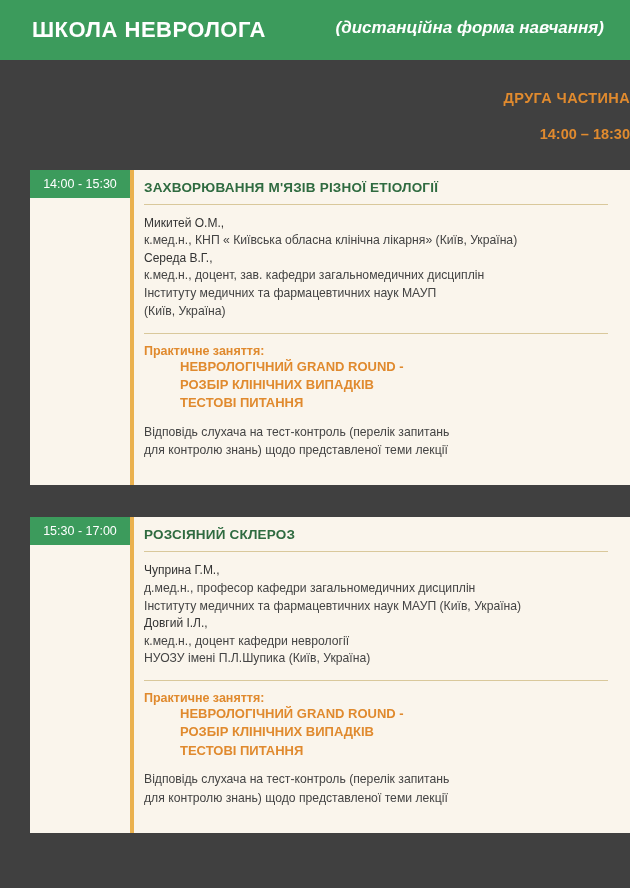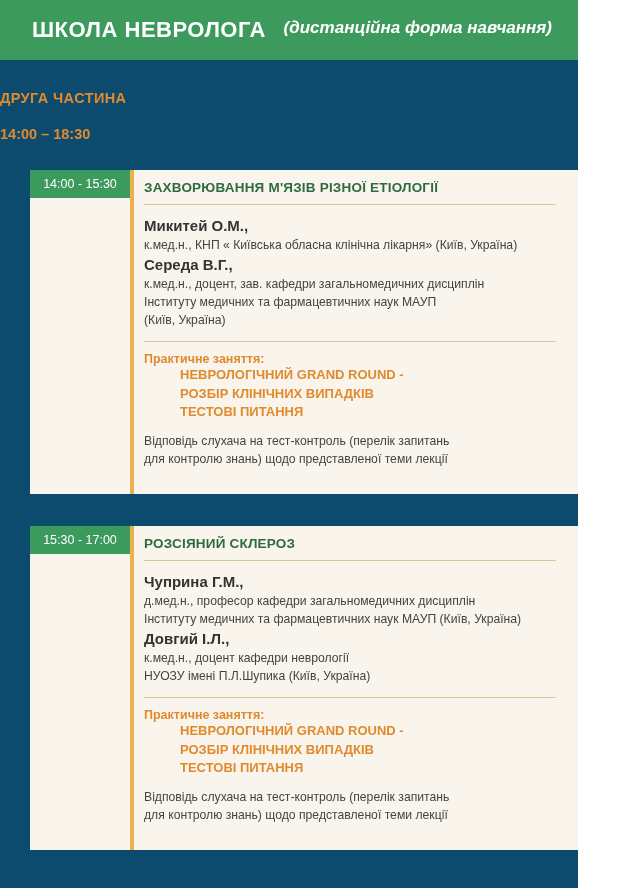--- a/index.html
+++ b/index.html
@@ -4,24 +4,24 @@
 <style>
   * { box-sizing: border-box; margin: 0; padding: 0; }
   html, body {
     width: 630px;
     height: 888px;
     background: #ffffff;
     font-family: "Liberation Sans", sans-serif;
   }
   .page {
     position: relative;
-    width: 578px;
+    width: 630px;
     height: 888px;
     overflow: hidden;
-    background: #0c4a6e;
+    background: #404040;
   }
 
   
   .header {
     position: relative;
     height: 60px;
     background: #3c9b5c;
     display: flex;
     align-items: center;
     padding-left: 32px;
@@ -38,21 +38,21 @@
     top: 18px;
     color: #ffffff;
     font-size: 17px;
     font-style: italic;
     font-weight: bold;
   }
 
   
   .part-block {
     margin-top: 30px;
-    text-align: left;
+    text-align: right;
   }
   .part-title {
     color: #e08a2e;
     font-size: 14.5px;
     font-weight: bold;
     letter-spacing: 0.4px;
   }
   .part-time {
     color: #e08a2e;
     font-size: 14.5px;
@@ -106,22 +106,22 @@
     padding-top: 2px;
     padding-bottom: 9px;
   }
   .rule {
     height: 1px;
     background: #d9c89b;
     margin: 0 0 10px 0;
   }
   .speaker-name {
     color: #333333;
-    font-size: 15px;
-    font-weight: bold;
+    font-size: 12px;
+    font-weight: normal;
     line-height: 1.45;
   }
   .speaker-desc {
     color: #444444;
     font-size: 12.2px;
     line-height: 1.45;
   }
   .practice-label {
     color: #e08a2e;
     font-size: 12.5px;

